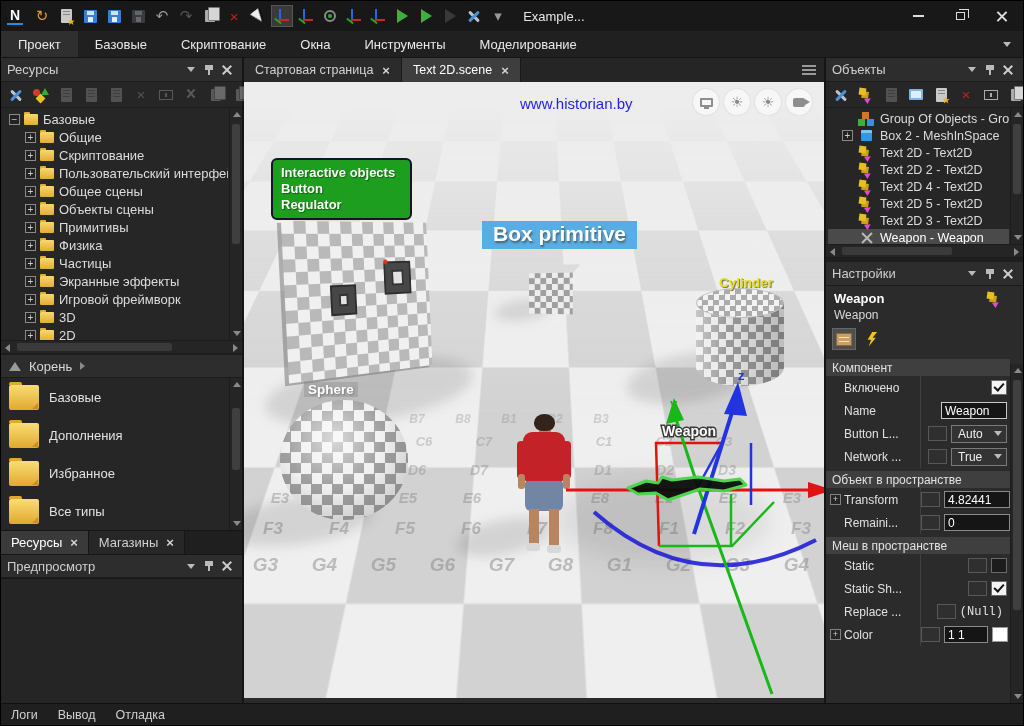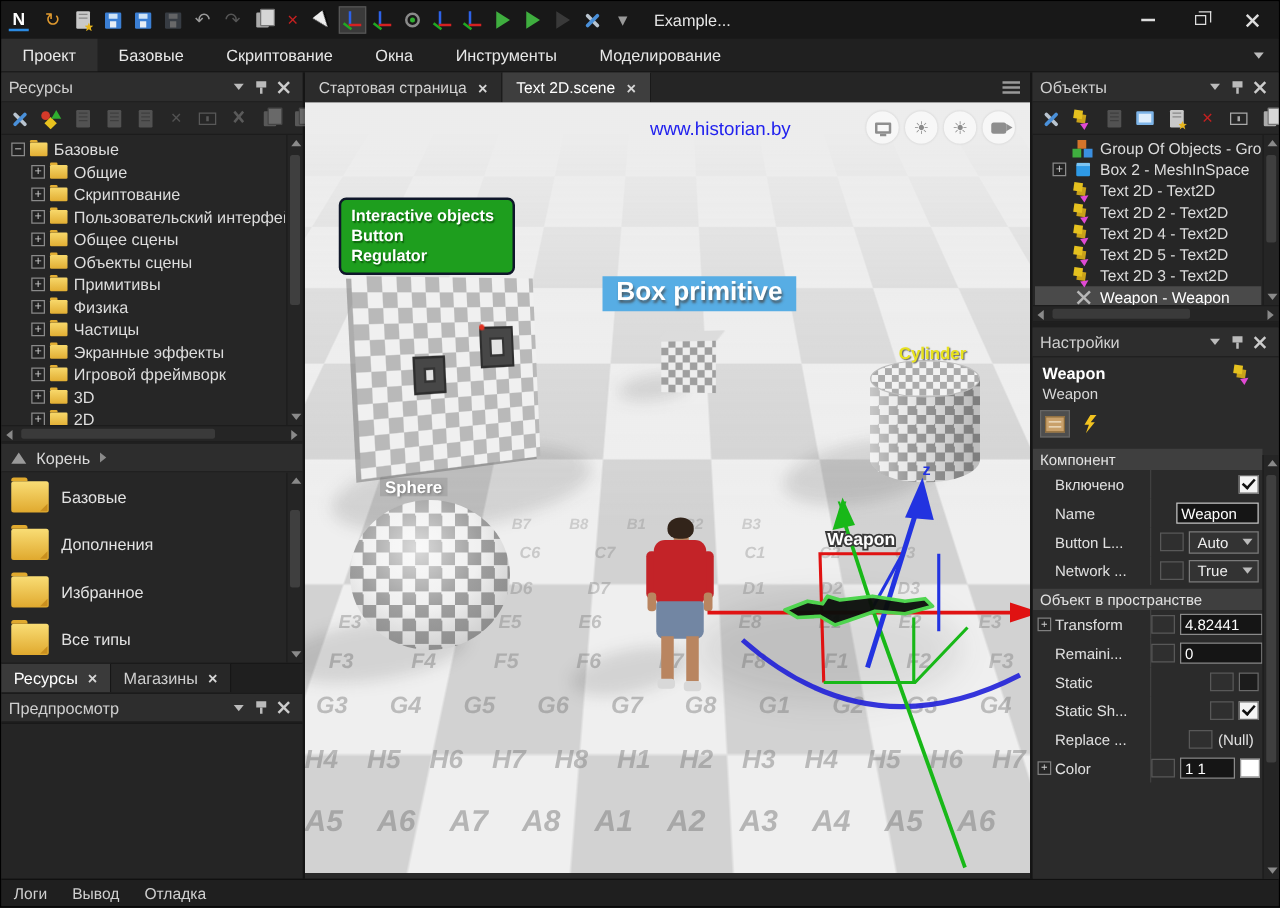--- a/index.html
+++ b/index.html
@@ -227,21 +227,21 @@
   .pctl{flex:1;display:flex;align-items:center;gap:4px;justify-content:flex-end;padding-right:3px;border-left:1px solid #404040;height:100%;}
   .prebox{width:19px;height:15px;background:#2f2f2f;border:1px solid #585858;flex:none;}
   .cb{width:16px;height:15px;background:#1c1c1c;border:1px solid #6a6a6a;display:flex;align-items:center;justify-content:center;}
   .cb.on{background:#f4f4f4;}
   .cb.on:after{content:"";width:8px;height:4px;border-left:2px solid #111;border-bottom:2px solid #111;transform:rotate(-48deg);margin-top:-3px;}
   .tfield{height:17px;background:#151515;border:1px solid #8a8a8a;color:#fff;font-size:12px;display:flex;align-items:center;padding:0 3px;overflow:hidden;white-space:nowrap;}
   .tfield.focus{border-color:#c8c8c8;}
   .dd{width:56px;height:18px;background:#333;border:1px solid #7a7a7a;display:flex;align-items:center;font-size:12px;color:#eee;padding-left:6px;}
   .dd .da{margin-left:auto;margin-right:4px;width:0;height:0;border-left:4px solid transparent;border-right:4px solid transparent;border-top:5px solid #bbb;}
   .swatch{width:16px;height:15px;border:1px solid #999;flex:none;}
-  .nullv{color:#e0e0e0;font-size:12px;padding-right:4px;}
+  .nullv{color:#e0e0e0;font-size:12px;padding-right:4px;font-family:Liberation Mono, monospace;}
 </style>
 </head>
 <body>
 
 <div class="window">
 
   <div class="titlebar">
     <span class="n-logo">N</span>
     <span id="tb-icons" style="display:flex;align-items:center;gap:2px;">
         <span class="ic" style="color: rgb(224, 154, 47);">↻</span>
@@ -828,20 +828,21 @@
               </span>
             </div>
             <div class="prow">
               <span class="pexp-sp"></span>
               <span class="plab">Remaini...</span>
               <span class="pctl">
                 <span class="prebox"></span>
                 <span class="tfield" style="width: 66px;">0</span>
               </span>
             </div>
+            <div class="sech">Меш в пространстве</div>
             <div class="prow">
               <span class="pexp-sp"></span>
               <span class="plab">Static</span>
               <span class="pctl">
                 <span class="prebox"></span>
                 <span class="cb"></span>
               </span>
             </div>
             <div class="prow">
               <span class="pexp-sp"></span>

